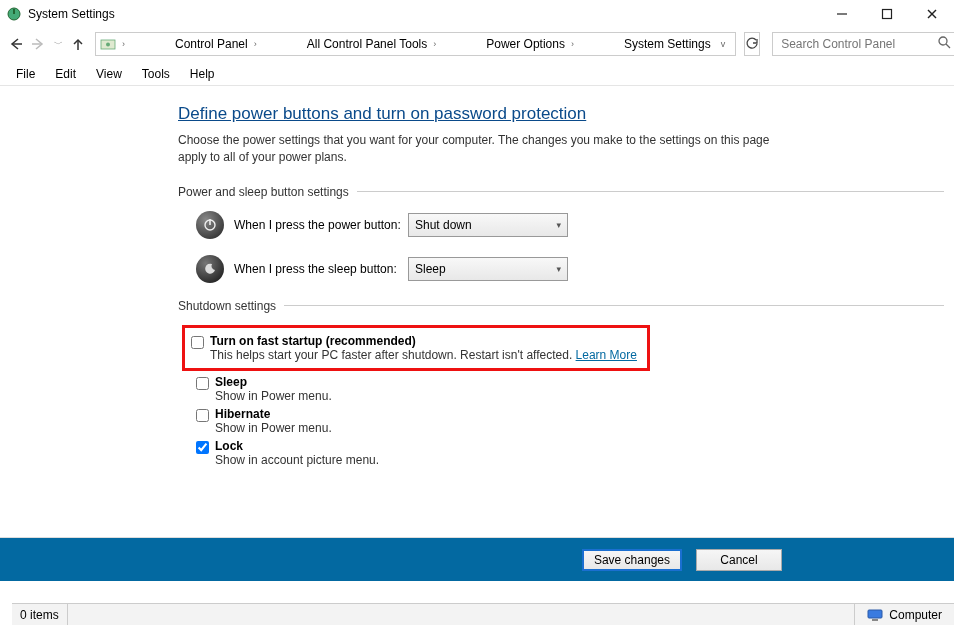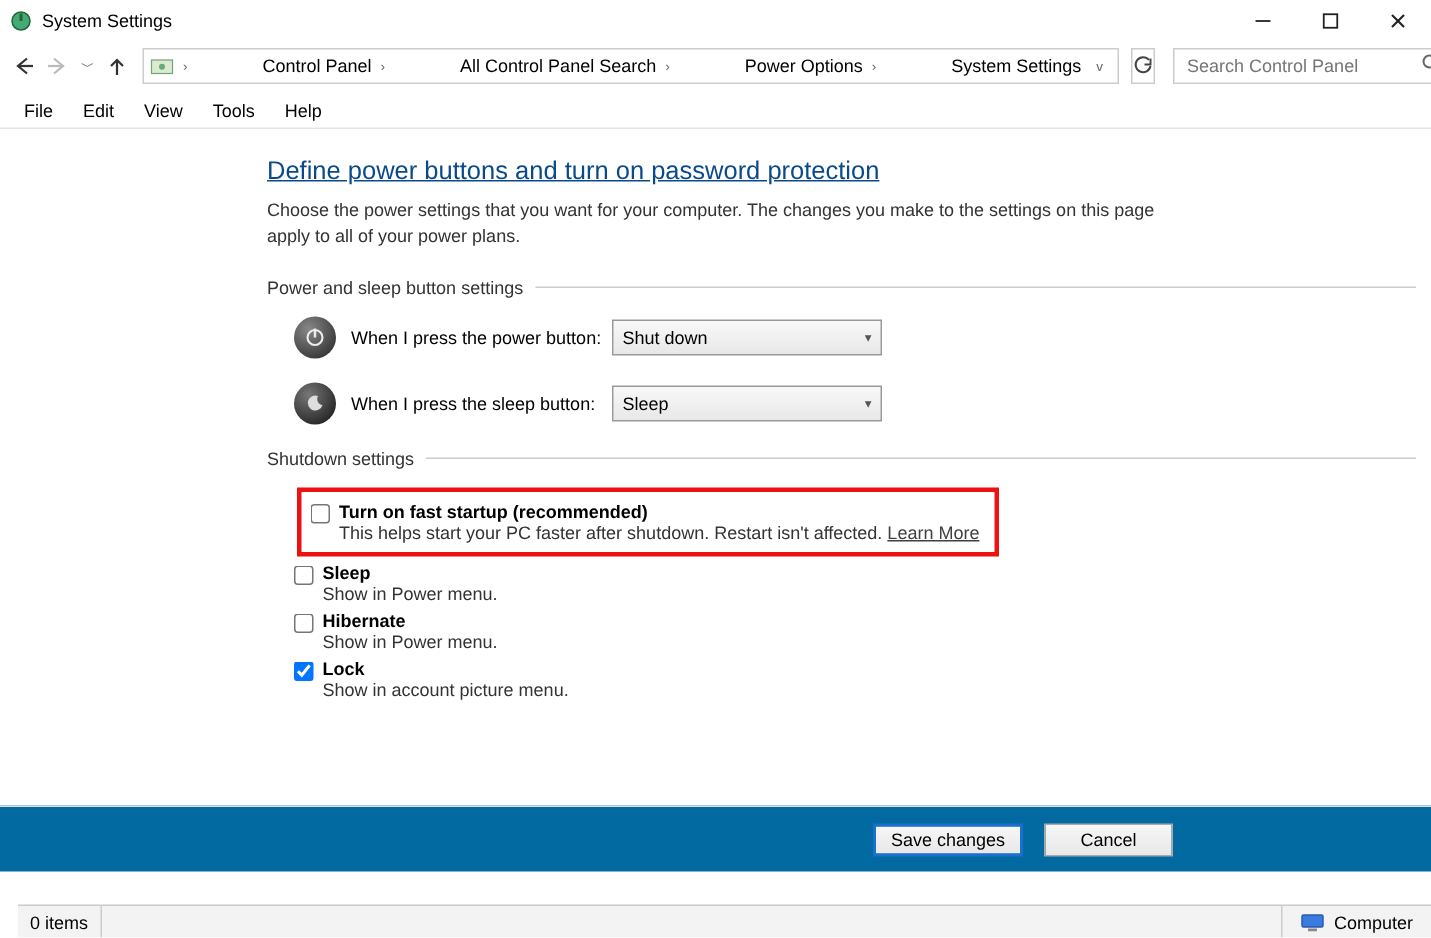--- a/index.html
+++ b/index.html
@@ -37,32 +37,32 @@
 .page-title { color: #0a4a8a; font-size: 17px; margin: 0 0 8px 0; font-weight: 400; text-decoration: underline; }
 .page-desc { font-size: 12px; color: #333; line-height: 1.45; max-width: 600px; margin-bottom: 18px; }
 
 .section-header { font-size: 12px; color: #333; display: flex; align-items: center; margin-bottom: 12px; }
 .section-header .line { flex: 1; height: 1px; background: #ccc; margin-left: 8px; }
 
 .btn-setting-row { display: flex; align-items: center; margin-bottom: 16px; padding-left: 18px; }
 .round-btn { width: 28px; height: 28px; border-radius: 50%; background: radial-gradient(circle at 35% 30%, #888, #222); margin-right: 10px; display: flex; align-items: center; justify-content: center; }
 .round-btn.sleep { background: radial-gradient(circle at 35% 30%, #777, #111); }
 .btn-label { width: 174px; font-size: 12px; }
-.dropdown { width: 180px; height: 24px; border: 1px solid #999; background: linear-gradient(#f8f8f8, #e8e8e8); display: flex; align-items: center; padding: 0 6px; font-size: 12px; justify-content: space-between; }
+.dropdown { width: 160px; height: 24px; border: 1px solid #999; background: linear-gradient(#f8f8f8, #e8e8e8); display: flex; align-items: center; padding: 0 6px; font-size: 12px; justify-content: space-between; }
 .dropdown .dd-chev { font-size: 9px; color: #555; }
 
 .shutdown-list { margin-top: 4px; }
 .check-row { display: flex; padding: 2px 0 2px 18px; }
 .check-row input[type=checkbox] { margin: 2px 6px 0 0; width: 13px; height: 13px; }
 .check-row .ck-labels { display: flex; flex-direction: column; }
 .ck-title { font-size: 12px; font-weight: 600; }
 .ck-desc { font-size: 12px; color: #333; }
-.ck-desc a { color: #404040; }
-
-.highlight-box { border: 3px solid #e11; padding: 4px 10px 4px 6px; margin-left: 20px; margin-bottom: 2px; display: inline-block; }
+.ck-desc a { color: #0369a1; }
+
+.highlight-box { border: 3px solid #e11; padding: 4px 10px 4px 6px; margin-left: 4px; margin-bottom: 2px; display: inline-block; }
 .highlight-box .check-row { padding-left: 0; }
 .btn { min-width: 86px; height: 22px; font-size: 12px; display: flex; align-items: center; justify-content: center; background: linear-gradient(#f6f6f6,#e8e8e8); border: 1px solid #aaa; padding: 0 10px; }
 .btn.primary { border: 2px solid #1a6fd1; }
 
 
 .statusbar { position: absolute; left: 12px; right: 0; bottom: 0; height: 22px; border-top: 1px solid #ccc; display: flex; align-items: center; font-size: 12px; background: #f3f3f3; margin-top: 12px; }
 .statusbar .items { padding: 0 8px; border-right: 1px solid #ccc; height: 100%; display: flex; align-items: center; }
 .statusbar .spacer { flex: 1; }
 .statusbar .computer { display: flex; align-items: center; gap: 6px; padding: 0 12px; }
 .statusbar .computer .comp-icon { width: 16px; height: 12px; }
@@ -129,21 +129,21 @@
       <span class="folder-icon">
         <svg viewBox="0 0 16 16">
             <rect x="1" y="4" width="14" height="9" fill="#dfe9d0" stroke="#6a7" stroke-width="0.8"></rect>
             <circle cx="8" cy="8.5" r="2" fill="#6a7"></circle>
           </svg>
       </span>
       <span class="crumb-sep">›</span>
       <div class="crumbs">
         <span class="crumb">Control Panel</span>
         <span class="crumb-sep">›</span>
-        <span class="crumb">All Control Panel Search</span>
+        <span class="crumb">All Control Panel Tools</span>
         <span class="crumb-sep">›</span>
         <span class="crumb">Power Options</span>
         <span class="crumb-sep">›</span>
         <span class="crumb">System Settings</span>
       </div>
       <span class="addr-chev">v</span>
     </div>
 
     <div class="refresh-btn">
       <svg width="14" height="14" viewBox="0 0 14 14">

